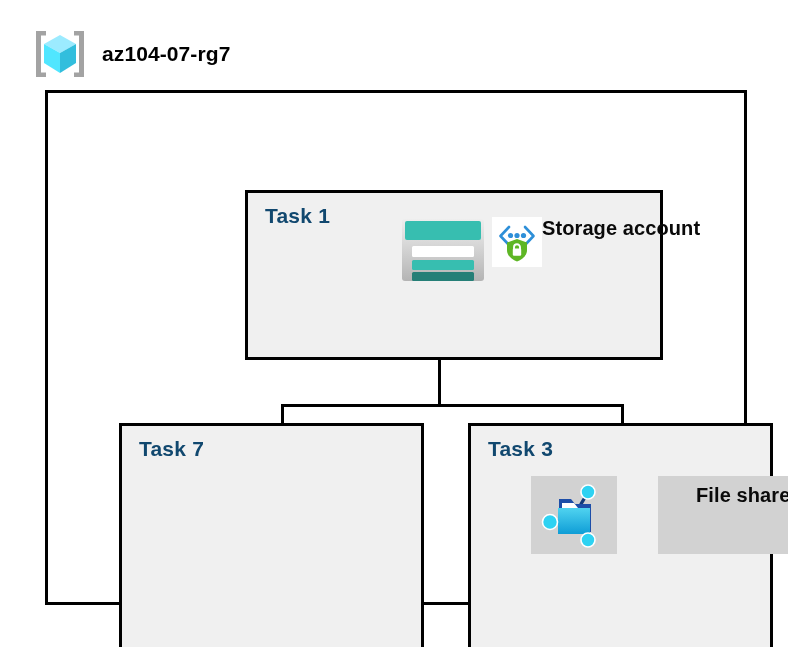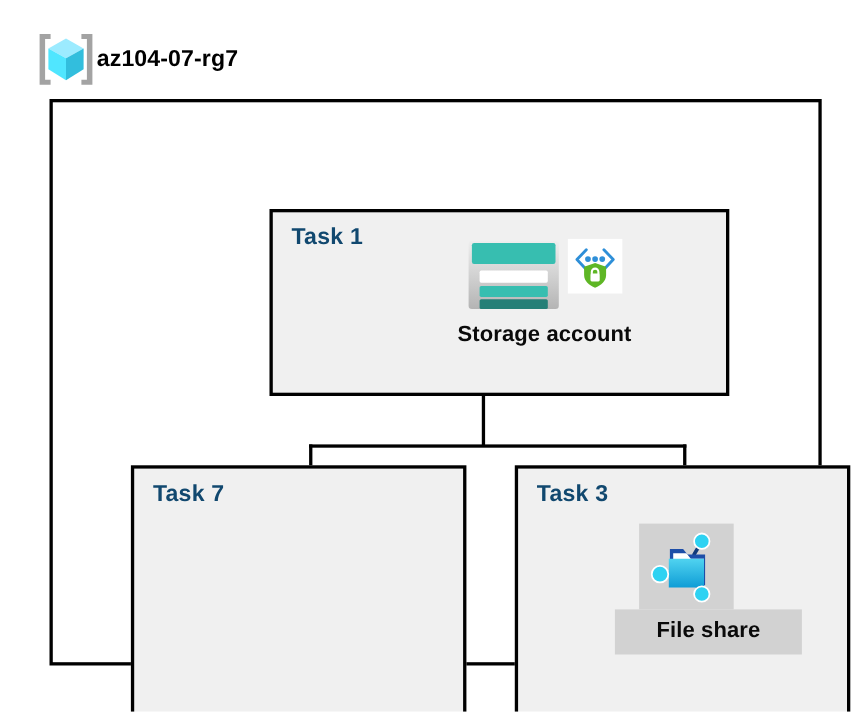--- a/index.html
+++ b/index.html
@@ -20,20 +20,21 @@
     overflow: hidden;
   }
 
   
   #rg-header {
     position: absolute;
     left: 32px;
     top: 28px;
     display: flex;
     align-items: center;
+    gap: 14px;
   }
   #rg-icon { width: 56px; height: 52px; display: block; }
   #rg-title {
     font-size: 21px;
     font-weight: bold;
     color: #000000;
     letter-spacing: 0.1px;
     white-space: nowrap;
   }
 
@@ -68,22 +69,20 @@
     font-weight: bold;
     color: #11486f;
     letter-spacing: 0.2px;
     white-space: nowrap;
   }
 
   
   .node {
     position: absolute;
     display: flex;
-    flex-direction: column;
-    align-items: center;
   }
   .node-caption {
     font-size: 20px;
     font-weight: bold;
     color: #0a0a0a;
     white-space: nowrap;
     letter-spacing: 0.1px;
   }
 
   

